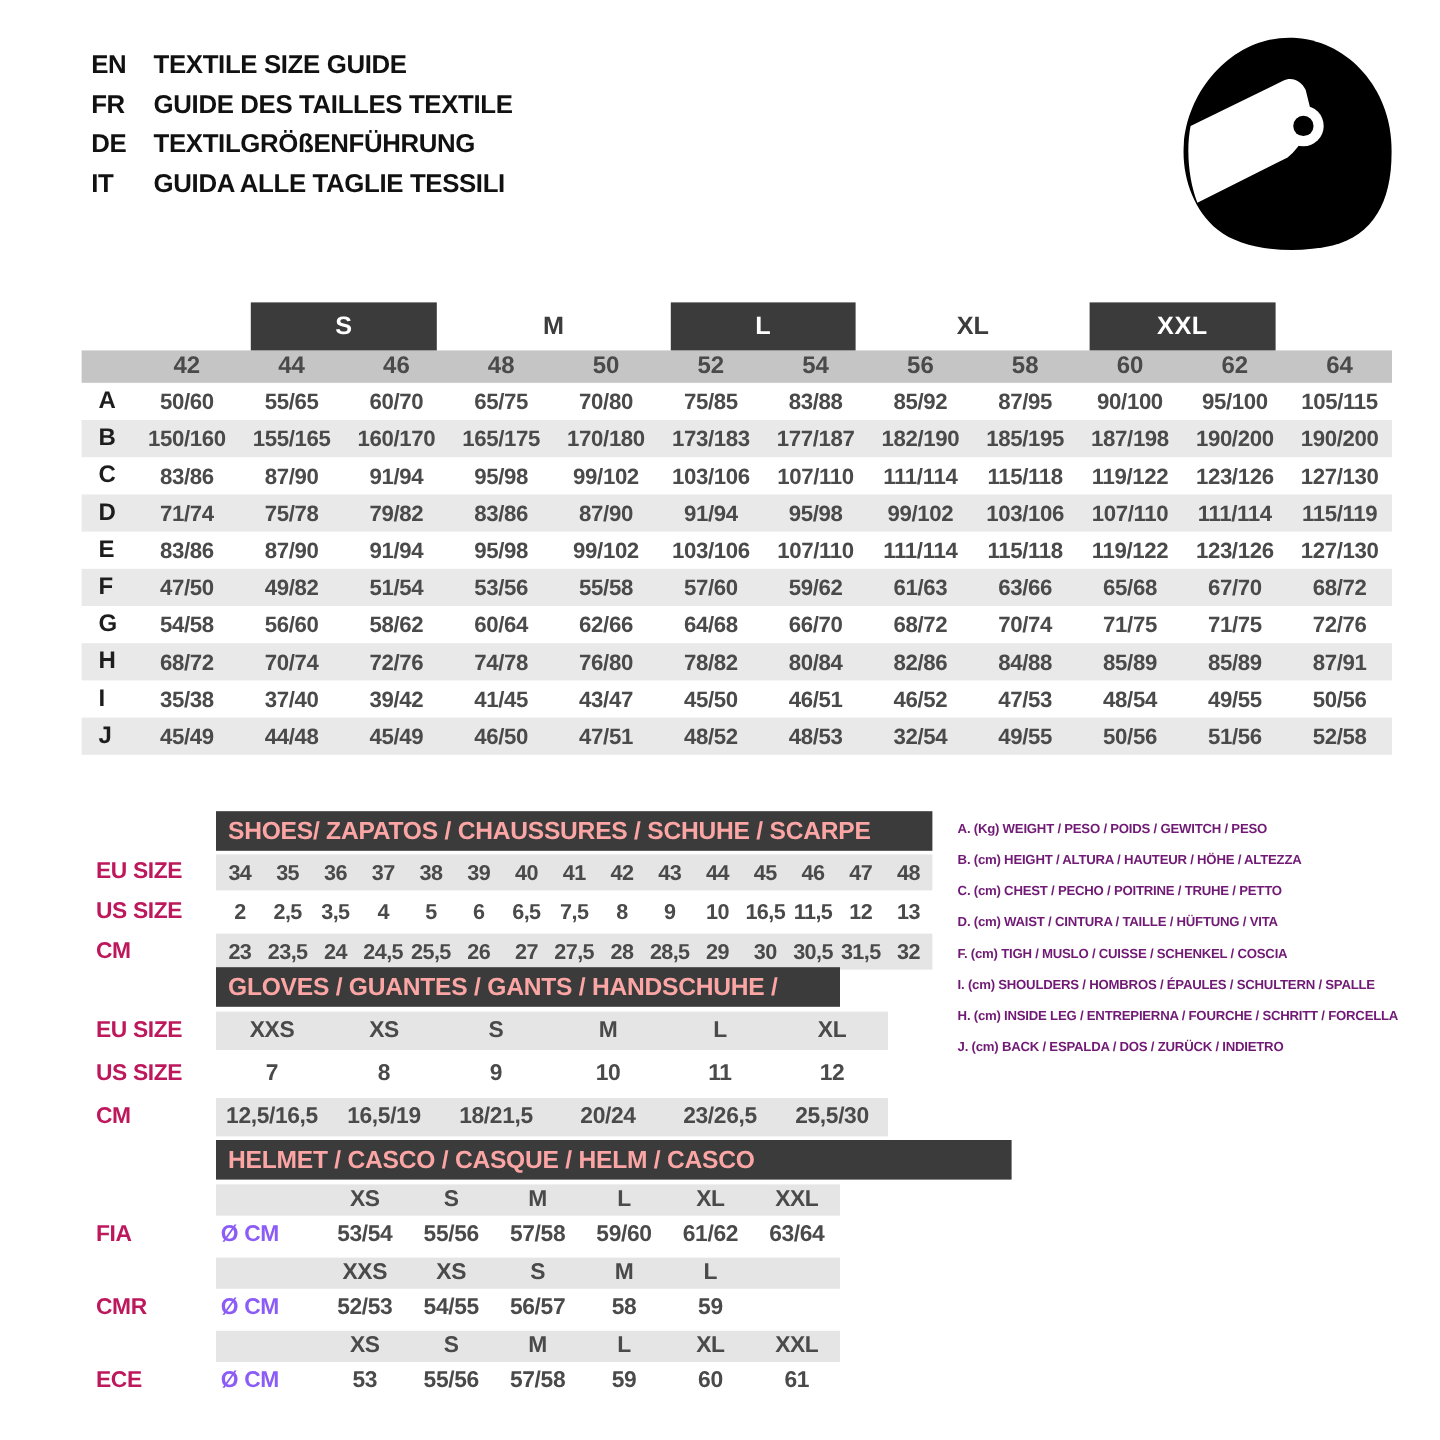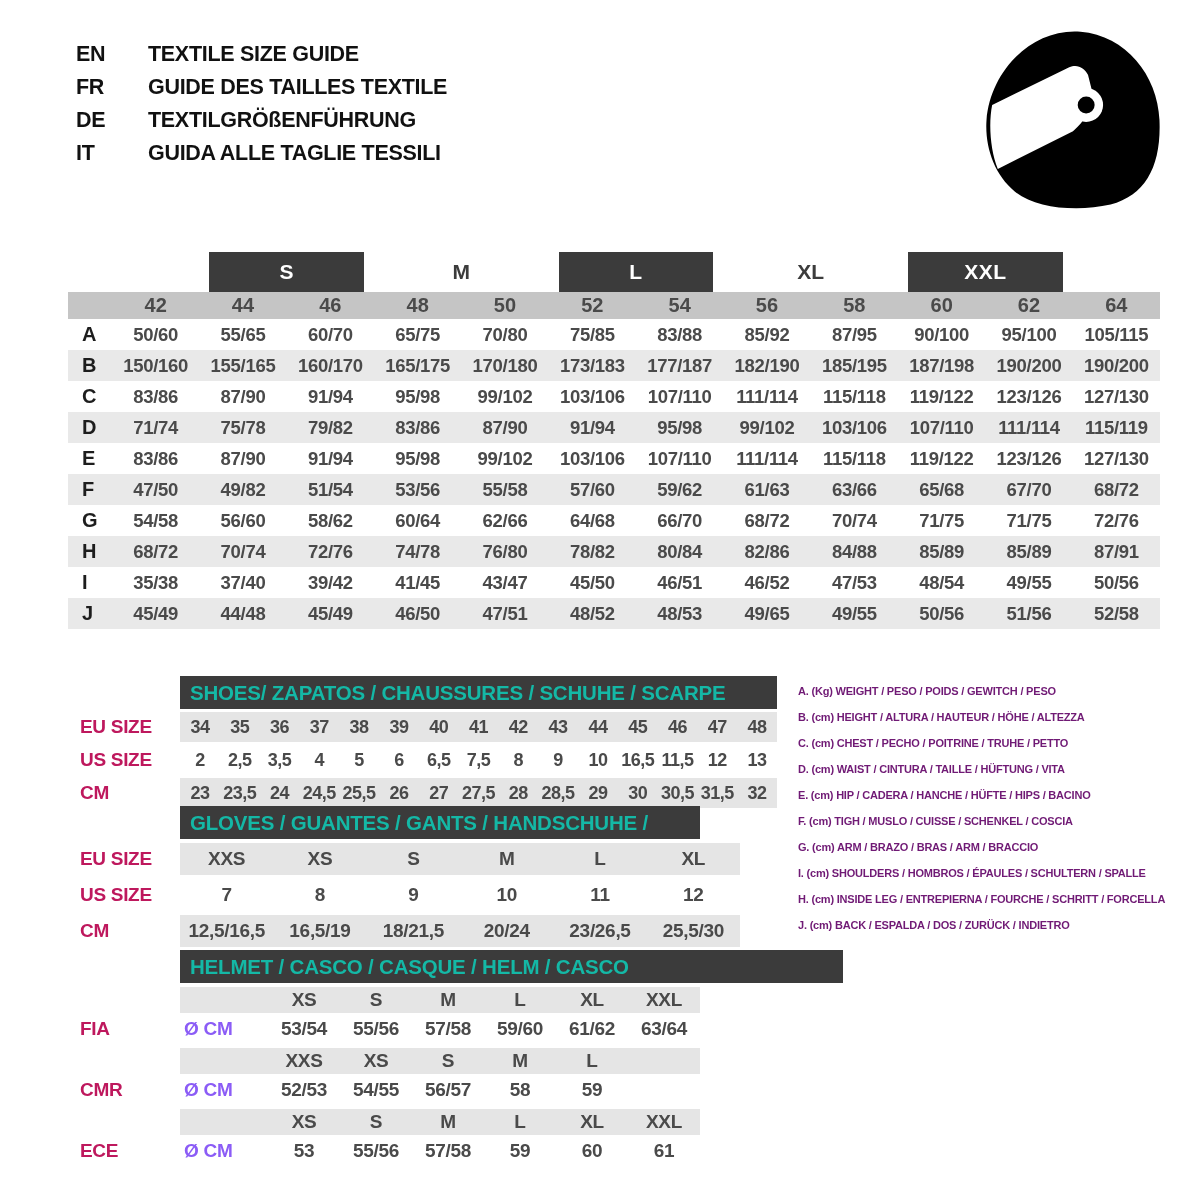--- a/index.html
+++ b/index.html
@@ -2,21 +2,21 @@
 <html><head>
 <meta charset="utf-8">
 <style>
   * { margin:0; padding:0; box-sizing:border-box; }
   html,body { background:#fff; }
   body { width:1200px; height:1200px; font-family:"Liberation Sans", sans-serif; }
   .page { position:relative; width:1200px; height:1200px; background:#fff; overflow:hidden; color:#161616; }
 
   
   #langs { position:absolute; left:76px; top:38px; }
-  .lang-row { display:flex; font-weight:bold; font-size:21.5px; line-height:33px; letter-spacing:-0.3px; color:#111;gap:20px; }
+  .lang-row { display:flex; font-weight:bold; font-size:21.5px; line-height:33px; letter-spacing:-0.3px; color:#111; }
   .lang-code { width:52px; }
 
   
   .helmet-icon { position:absolute; left:978px; top:26px; width:190px; height:188px; }
 
   
   #main-table { position:absolute; left:68px; top:252px; width:1092px; }
   .grid13 { display:grid; grid-template-columns:44px repeat(12,1fr); }
   .group-row { height:40px; }
   .size-bar { margin:0 10px; background:#3b3b3b; color:#fff; font-weight:bold; font-size:21px;
@@ -27,21 +27,21 @@
   .data-row { height:31px; }
   .striped { background:#e9e9e9; }
   .row-label { font-weight:bold; font-size:20px; color:#1d1d1d; padding-left:14px; line-height:31px; }
   .cell { font-weight:bold; font-size:18.5px; color:#4a4a4a; text-align:center; line-height:31px; letter-spacing:-0.3px; }
 
   
   .section { position:absolute; left:68px; width:1092px; }
   #shoes { top:676px; }
   #gloves { top:806px; }
   #helmets { top:950px; }
-  .sec-bar { margin-left:112px; background:#3b3b3b; color:#14b8a6; font-weight:bold; font-size:20.5px;
+  .sec-bar { margin-left:112px; background:#3b3b3b; color:#fca5a5; font-weight:bold; font-size:20.5px;
              height:33px; line-height:33px; padding-left:10px; letter-spacing:-0.2px; }
   .bar-shoes { width:597px; }
   .bar-gloves { width:520px; }
   .bar-helmets { width:663px; }
   .sec-row { position:relative; height:30px; margin-top:3px; }
   #gloves .sec-row { height:32px; margin-top:4px; }
   .sec-label { position:absolute; left:12px; top:0; font-weight:bold; font-size:19px; line-height:30px;
                color:#be185d; letter-spacing:-0.3px; }
   #gloves .sec-label { line-height:32px; }
   .sec-values { position:absolute; left:112px; top:0; bottom:0; display:grid; align-items:center; }
@@ -253,21 +253,21 @@
       </div>
       <div class="data-row grid13 striped">
         <div class="row-label">J</div>
         <div class="cell">45/49</div>
         <div class="cell">44/48</div>
         <div class="cell">45/49</div>
         <div class="cell">46/50</div>
         <div class="cell">47/51</div>
         <div class="cell">48/52</div>
         <div class="cell">48/53</div>
-        <div class="cell">49/65</div>
+        <div class="cell">32/54</div>
         <div class="cell">49/55</div>
         <div class="cell">50/56</div>
         <div class="cell">51/56</div>
         <div class="cell">52/58</div>
       </div>
     </div>
 
   <div id="shoes" class="section">
     <div class="sec-bar bar-shoes">SHOES/ ZAPATOS / CHAUSSURES / SCHUHE / SCARPE</div>
     <div id="shoes-rows">
@@ -444,21 +444,19 @@
           </div>
         </div>
       </div>
   </div>
 
   <div id="legend">
     <div class="legend-item">A. (Kg) WEIGHT / PESO / POIDS / GEWITCH / PESO</div>
     <div class="legend-item">B. (cm) HEIGHT / ALTURA / HAUTEUR / HÖHE / ALTEZZA</div>
     <div class="legend-item">C. (cm) CHEST / PECHO / POITRINE / TRUHE / PETTO</div>
     <div class="legend-item">D. (cm) WAIST / CINTURA / TAILLE / HÜFTUNG / VITA</div>
-    <div class="legend-item">E. (cm) HIP / CADERA / HANCHE / HÜFTE / HIPS / BACINO</div>
     <div class="legend-item">F. (cm) TIGH / MUSLO / CUISSE / SCHENKEL / COSCIA</div>
-    <div class="legend-item">G. (cm) ARM / BRAZO / BRAS / ARM / BRACCIO</div>
     <div class="legend-item">I. (cm) SHOULDERS / HOMBROS / ÉPAULES / SCHULTERN / SPALLE</div>
     <div class="legend-item">H. (cm) INSIDE LEG / ENTREPIERNA / FOURCHE / SCHRITT / FORCELLA</div>
     <div class="legend-item">J. (cm) BACK / ESPALDA / DOS / ZURÜCK / INDIETRO</div>
   </div>
 
 </div>
 
 </body></html>

